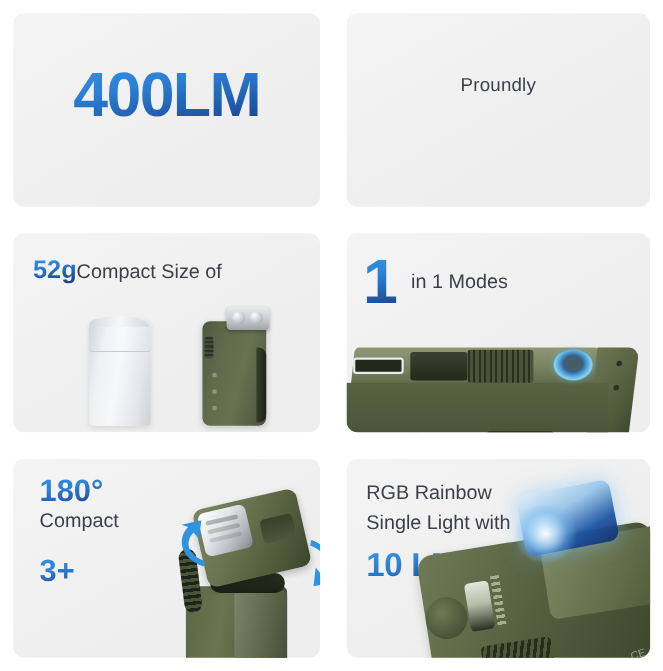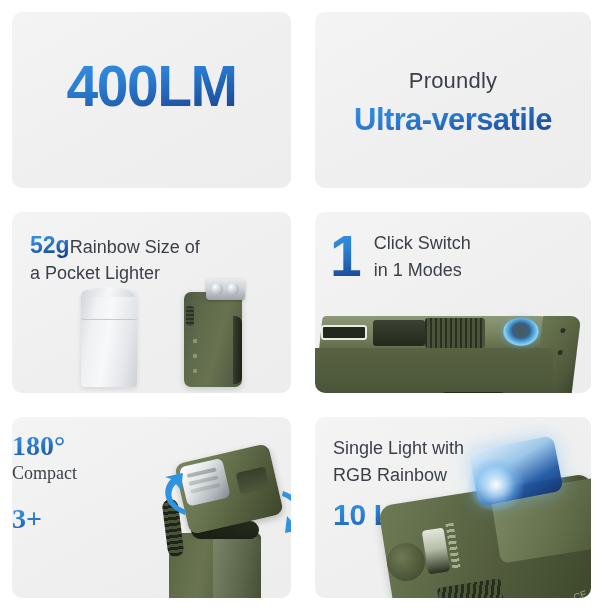--- a/index.html
+++ b/index.html
@@ -60,21 +60,21 @@
     letter-spacing: .1px;
   }
   
   .p2-wrap {
     position: absolute;
     left: 0; right: 0;
     top: 56px;
     text-align: center;
   }
   .p2-small {
-    font-size: 22px;
+    font-size: 17px;
     letter-spacing: .2px;
   }
   .p2-big {
     margin-top: 8px;
     font-size: 31px;
     font-weight: bold;
     letter-spacing: -.6px;
   }
   
   .p3-text {
@@ -104,23 +104,22 @@
     line-height: 1;
     padding-right: 12px;
   }
   .p4-lines {
     font-size: 18px;
     line-height: 1.45;
   }
   
   .p5-text {
     position: absolute;
-    left: 0;
+    left: 24px;
     top: 14px;
-    font-family: Liberation Serif, serif;
   }
   .p5-big {
     font-size: 28px;
     font-weight: bold;
     line-height: 1.1;
   }
   .p5-sub {
     font-size: 18px;
     line-height: 1.25;
   }
@@ -533,45 +532,42 @@
 
   <div class="panel">
     <div class="p1-wrap">
       <div class="p1-big blue-grad">400LM</div>
     </div>
   </div>
 
   <div class="panel">
     <div class="p2-wrap">
       <div class="p2-small dark">Proundly</div>
-      <div class="p2-big blue-grad">Ultra-versatile</div>
     </div>
   </div>
 
   <div class="panel">
     <div class="p3-text">
-      <span class="num blue-grad">52g</span><span class="body dark">Rainbow Size of</span>
-      <div class="body dark">a Pocket Lighter</div>
+      <span class="num blue-grad">52g</span><span class="body dark">Compact Size of</span>
     </div>
     <div class="art lighter"></div>
     <div class="art dev3">
       <div class="head"></div>
       <div class="grip"></div>
       <div class="edge"></div>
       <div class="dot d1"></div>
       <div class="dot d2"></div>
       <div class="dot d3"></div>
     </div>
   </div>
 
   <div class="panel">
     <div class="p4-text">
       <div class="p4-num blue-grad">1</div>
       <div class="p4-lines dark">
-        <div>Click Switch</div>
         <div>in 1 Modes</div>
       </div>
     </div>
     <div class="art dev4">
       <div class="top"></div>
       <div class="rightcap">
         <div class="dot2 dotA"></div>
         <div class="dot2 dotB"></div>
       </div>
       <div class="body">
@@ -607,22 +603,22 @@
         <path d="M28 42 C6 34 4 16 14 6 L8 4 L26 0 L24 17 L19 11 C11 19 13 31 29 37 Z" fill="#2f93e0"></path>
       </svg>
       <svg class="arrow-r" viewBox="0 0 34 44">
         <path d="M6 2 C28 10 30 28 20 38 L26 40 L8 44 L10 27 L15 33 C23 25 21 13 5 7 Z" fill="#2f93e0"></path>
       </svg>
     </div>
   </div>
 
   <div class="panel">
     <div class="p6-text">
+      <div class="p6-line dark">RGB Rainbow</div>
       <div class="p6-line dark">Single Light with</div>
-      <div class="p6-line dark">RGB Rainbow</div>
       <div class="p6-big blue-grad">10 LM</div>
     </div>
     <div class="art dev6">
       <div class="body">
         <div class="logo">CE</div>
       </div>
       <div class="plate"></div>
       <div class="roundbtn"></div>
       <div class="switch"></div>
       <div class="arrowmark"></div>

